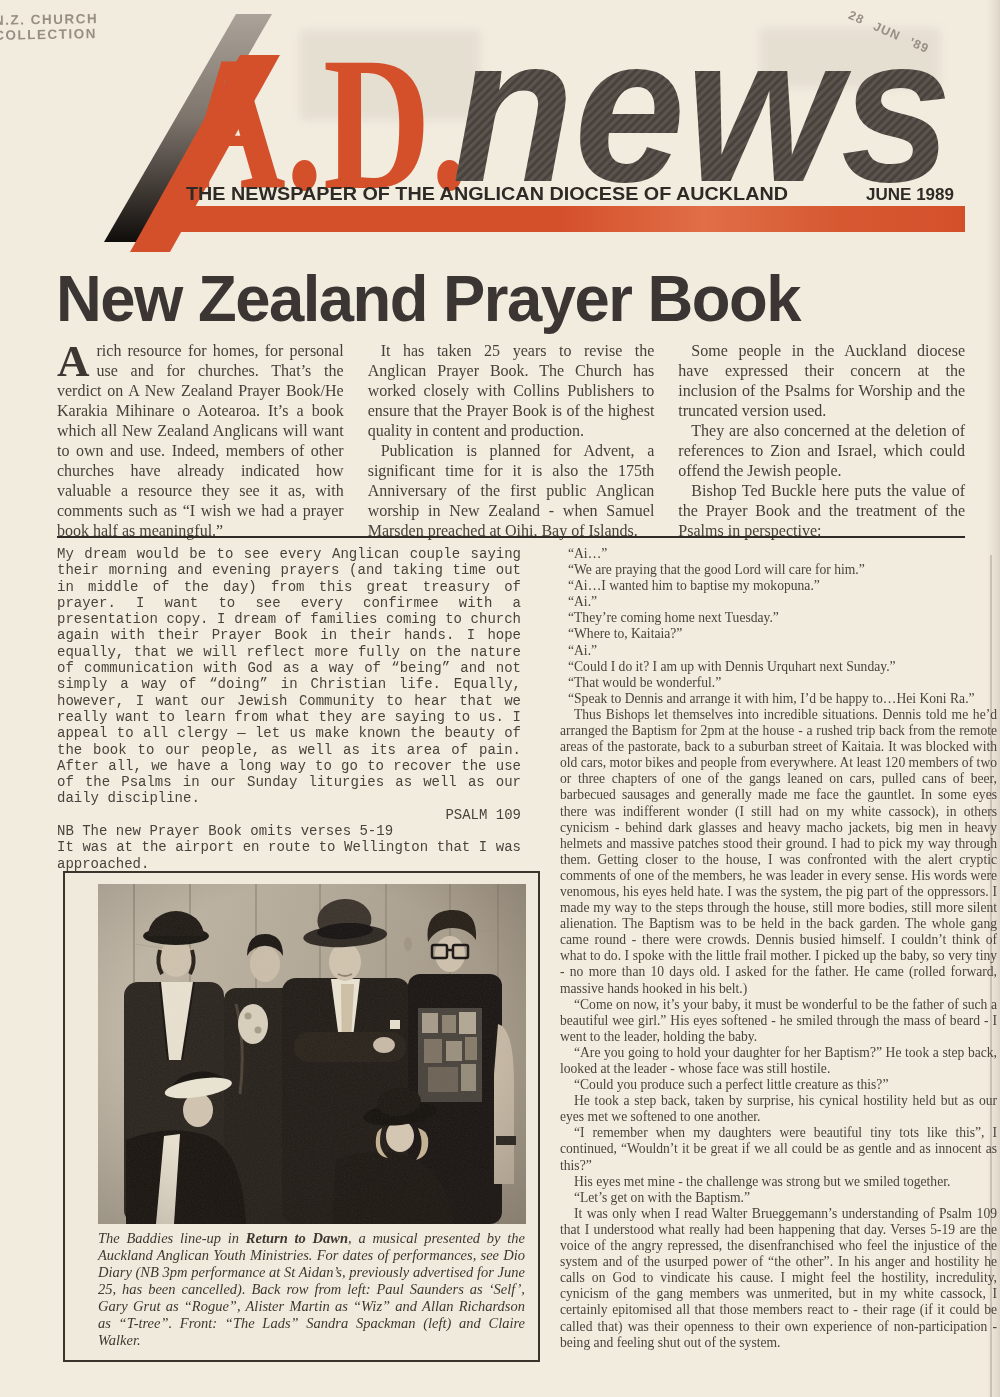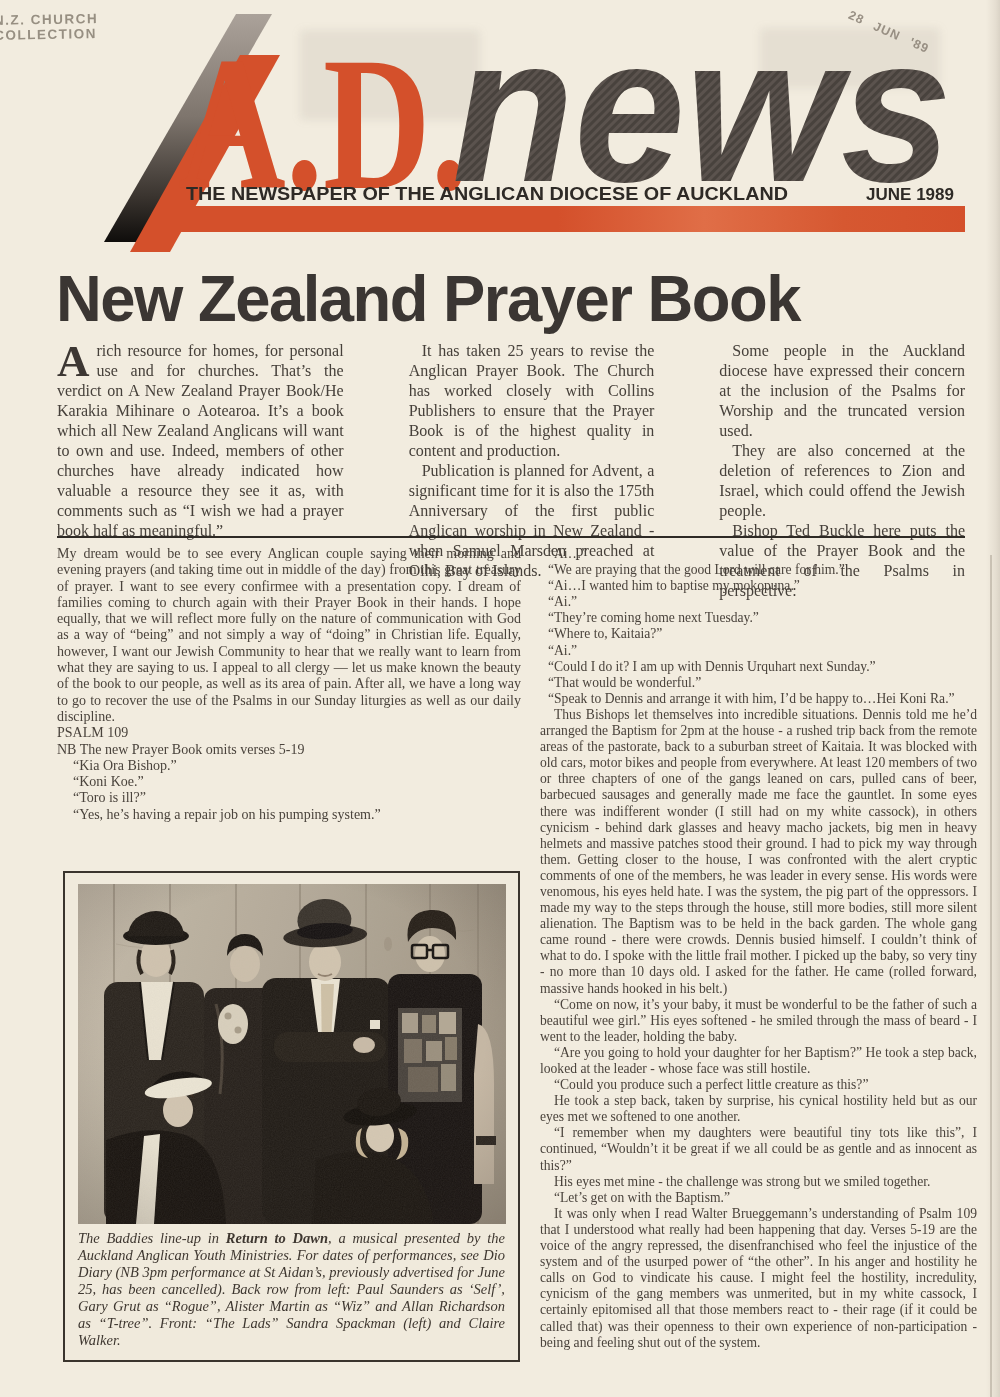--- a/index.html
+++ b/index.html
@@ -29,39 +29,39 @@
 
   
   .headline{position:absolute;left:56px;top:262px;width:910px;
     font-family:"Liberation Sans",sans-serif;font-weight:bold;font-size:64px;
     letter-spacing:-1.5px;color:#3b3633;white-space:nowrap;transform:scaleX(.99);transform-origin:left;}
 
   
   .intro{position:absolute;left:57px;top:341px;width:908px;display:flex;gap:24px;}
   .intro .col{flex:1;font-size:16px;line-height:20px;text-align:justify;color:#46403a;}
   .intro p{margin:0;}
-  .intro p.ind{text-indent:13px;margin-left:41px;}
+  .intro p.ind{text-indent:13px;}
   .dropcap{float:left;font-weight:bold;font-size:45px;line-height:34px;padding:3px 7px 0 0;color:#3d3733;}
 
   .divider{position:absolute;left:57px;top:536px;width:908px;height:2px;background:#2e2a25;}
 
   
   .col-left{position:absolute;left:57px;top:546px;width:464px;
-    font-size:14px;line-height:16.3px;text-align:justify;color:#4a433c;}
-  .col-right{position:absolute;left:540px;top:546px;width:437px;
+    font-size:14px;line-height:16.3px;text-align:justify;color:#4a433c;font-family:Liberation Mono, monospace;}
+  .col-right{position:absolute;left:560px;top:546px;width:437px;
     font-size:13.6px;line-height:16.1px;text-align:justify;color:#4a433c;}
   .col-left p,.col-right p{margin:0;}
   p.ind{text-indent:14px;}
-  .psalm{text-align:left;}
+  .psalm{text-align:right;}
   .dlg{padding-left:16px;text-align:left;}
   .col-right .dlg{padding-left:8px;}
 
   
   .photo-frame{position:absolute;left:63px;top:871px;width:453px;height:487px;
-    border:2px solid #3a342d;background:#f0eadc;}
+    border:2px solid #3a342d;background:#f0eadc;padding-left:20px;}
   .photo-wrap{margin:11px auto 0;width:428px;height:340px;overflow:hidden;background:#b3a897;}
   .caption{padding:6px 13px 0 13px;font-style:italic;font-size:14.5px;line-height:17px;
     text-align:justify;color:#3e3730;}
   .caption b{font-weight:bold;}
 </style>
 </head>
 <body>
 
 <div class="edge-shade"></div>
 <div class="edge-line"></div>
@@ -124,20 +124,21 @@
     <p class="ind">Bishop Ted Buckle here puts the value of the Prayer Book and the treatment of the Psalms in perspective:</p>
   </div>
 </div>
 
 <div class="divider"></div>
 
 <div class="col-left">
   <p>My dream would be to see every Anglican couple saying their morning and evening prayers (and taking time out in middle of the day) from this great treasury of prayer. I want to see every confirmee with a presentation copy. I dream of families coming to church again with their Prayer Book in their hands. I hope equally, that we will reflect more fully on the nature of communication with God as a way of “being” and not simply a way of “doing” in Christian life. Equally, however, I want our Jewish Community to hear that we really want to learn from what they are saying to us. I appeal to all clergy — let us make known the beauty of the book to our people, as well as its area of pain. After all, we have a long way to go to recover the use of the Psalms in our Sunday liturgies as well as our daily discipline.</p>
   <p class="psalm">PSALM 109</p>
   <p>NB The new Prayer Book omits verses 5-19</p>
+  <p>It was at the airport en route to Wellington that I was approached.</p>
   <p class="dlg">“Kia Ora Bishop.”</p>
   <p class="dlg">“Koni Koe.”</p>
   <p class="dlg">“Toro is ill?”</p>
   <p class="dlg">“Yes, he’s having a repair job on his pumping system.”</p>
 </div>
 
 <div class="col-right">
   <p class="dlg">“Ai…”</p>
   <p class="dlg">“We are praying that the good Lord will care for him.”</p>
   <p class="dlg">“Ai…I wanted him to baptise my mokopuna.”</p>

